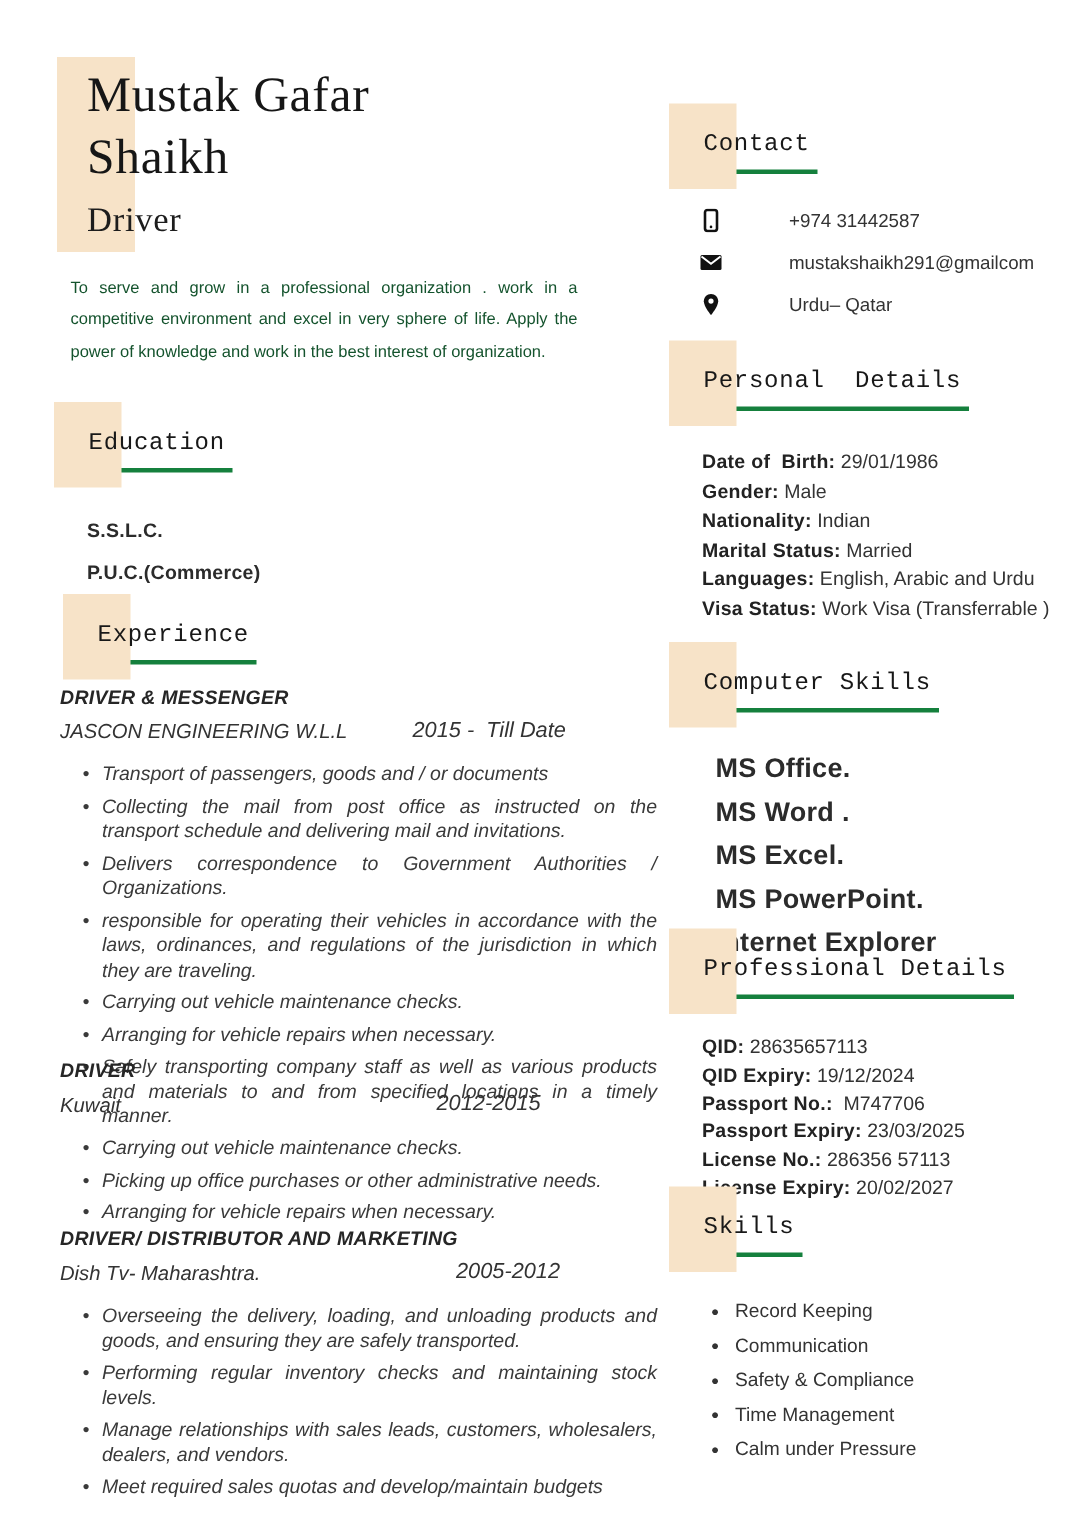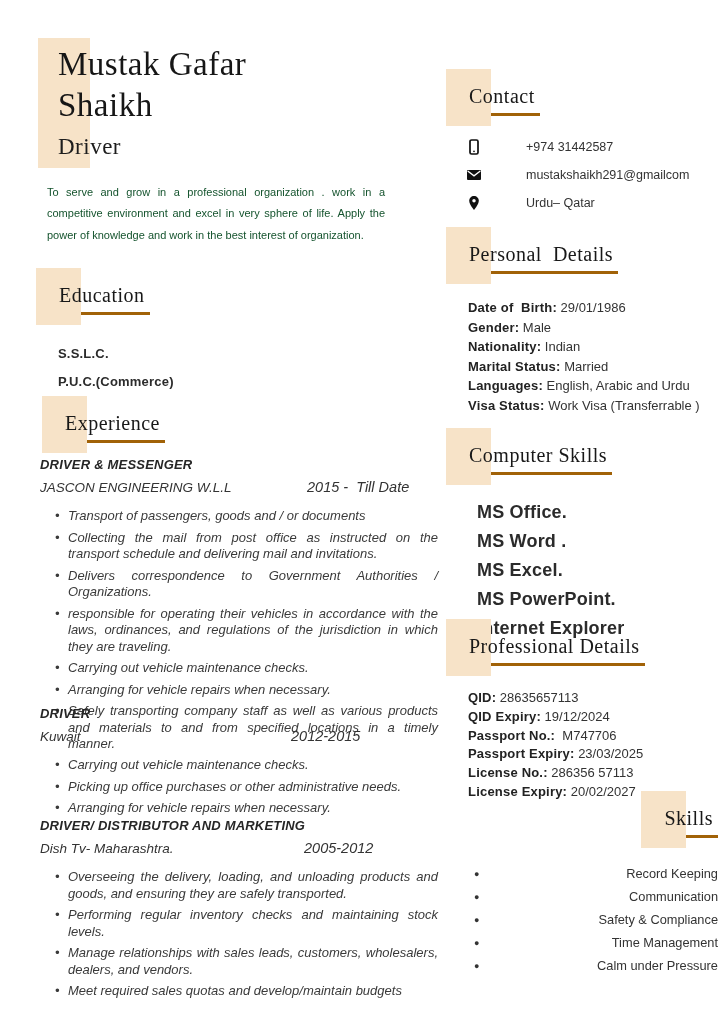--- a/index.html
+++ b/index.html
@@ -11,24 +11,24 @@
   body{
     width:725px;height:1024px;position:relative;overflow:hidden;
     background:#ffffff;color:var(--body);
     font-family:"Liberation Sans", sans-serif;
   }
   .col-left{position:absolute;left:40px;top:0;width:398px;height:1024px;}
   .col-right{position:absolute;left:468px;top:0;width:250px;height:1024px;}
 
   
   .sec-h{
-    font-family:Liberation Serif, serif;font-weight:500;
-    font-size:20px;line-height:28px;color:var(--ink);
+    font-family:Liberation Mono, monospace;font-weight:500;
+    font-size:16px;line-height:28px;color:var(--ink);
     display:inline-block;position:relative;z-index:0;
-    border-bottom:3px solid #a16207;padding:0 5px 3px 1px;margin:0;
+    border-bottom:3px solid #15803d;padding:0 5px 3px 1px;margin:0;
     white-space:pre-wrap;letter-spacing:.5px;
   }
   .sec-h::before{
     content:"";position:absolute;z-index:-1;
     left:-22px;top:-13px;width:45px;height:57px;background:var(--tan);
   }
 
   
   .name-block{position:absolute;left:0;top:38px;}
   .name-accent{position:absolute;left:-2px;top:0;width:52px;height:130px;background:var(--tan);}
@@ -50,34 +50,34 @@
   .edu-item{margin:0 0 13px;font-size:13px;font-weight:bold;color:#2b2b2b;letter-spacing:.2px;}
   .ls-exp-heading{position:absolute;left:24px;top:409px;}
 
   .job{position:absolute;left:0;width:398px;font-style:italic;}
   .job1{top:457px;}
   .job2{top:706px;}
   .job3{top:818px;}
   .job-title{margin:0;font-size:13px;font-weight:bold;color:#262626;letter-spacing:.2px;}
   .company-row{position:relative;margin-top:8px;font-size:13.5px;color:#333;}
   .date{position:absolute;top:-1px;font-size:14.5px;color:#333;white-space:pre-wrap;}
-  .job1 .date{left:235px;margin-left:32px;}
+  .job1 .date{left:235px;}
   .job2 .date{left:251px;}
   .job3 .date{left:264px;}
   .job ul{margin:13px 0 0;padding:0 0 0 28px;list-style:none;text-align:justify;}
   .job li{position:relative;margin:0 0 5px;font-size:13px;line-height:16.5px;color:#3a3a3a;}
   .job li::before{content:"\2022";position:absolute;left:-13px;top:0;}
 
   
   .rsec{position:absolute;left:0;width:250px;}
   .rs-contact{top:82px;}
   .rs-personal{top:240px;}
   .rs-computer{top:441px;}
   .rs-professional{top:632px;}
-  .rs-skills{top:804px;text-align:right;}
+  .rs-skills{top:804px;}
 
   .contact-list{margin-top:22px;}
   .contact-row{display:flex;align-items:center;margin:0 0 10px;height:18px;gap:28px;}
   .cicon{width:16px;height:16px;flex:0 0 16px;margin-left:-2px;}
   .cicon svg{width:16px;height:16px;display:block;}
   .ctext{margin-left:16px;font-size:12.5px;color:#333;}
 
   .kv-list{margin-top:24px;}
   .kv{font-size:13px;line-height:19.5px;color:#333;white-space:pre-wrap;}
   .kv b{color:#222;letter-spacing:.2px;}

